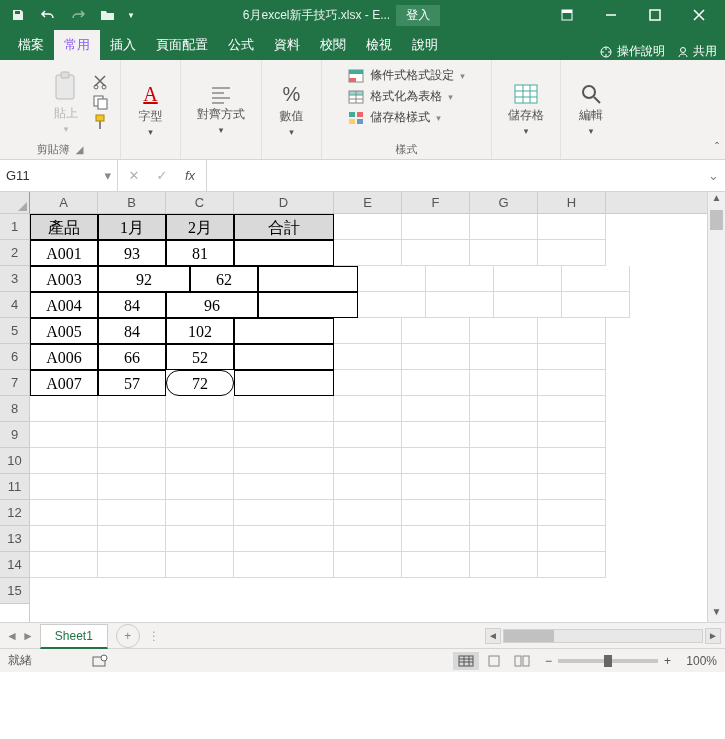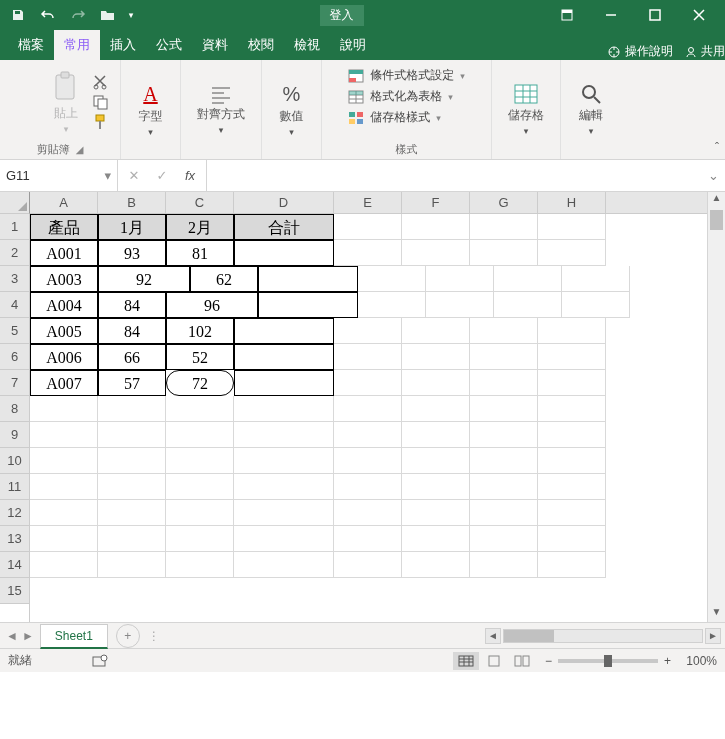--- a/index.html
+++ b/index.html
@@ -11,21 +11,21 @@
 .qat .qbtn { width: 28px; height: 26px; display:flex; align-items:center; justify-content:center; color:#fff; cursor:pointer; }
 .title-text { flex: 1; text-align: center; font-size: 12px; color: #e8f3ec; display:flex; align-items:center; justify-content:center; gap:6px; }
 .signin { background:#3d8a61; padding:2px 10px; font-size:12px; color:#fff; }
 .wincontrols { display:flex; }
 .wincontrols .wbtn { width: 44px; height:30px; display:flex; align-items:center; justify-content:center; color:#fff; cursor:pointer; }
 
 
 .ribbontabs { background:#217346; height:30px; display:flex; align-items:flex-end; padding-left:8px; color:#fff; }
 .rtab { padding:6px 10px; font-size:13px; cursor:pointer; }
 .rtab.active { background:#f3f2f1; color:#8b5cf6; }
-.rtab-right { margin-left:auto; display:flex; align-items:center; gap:12px; }
+.rtab-right { margin-left:auto; display:flex; align-items:center; padding-right:8px; gap:12px; }
 .rtab-right .rt { display:flex; align-items:center; gap:4px; font-size:12px; cursor:pointer;}
 
 
 .ribbon { background:#f3f2f1; border-bottom:1px solid #d5d5d5; height:100px; display:flex; position:relative; }
 .group { border-right:1px solid #e1e1e1; padding:4px 10px 2px; display:flex; flex-direction:column; align-items:center; justify-content:space-between; min-width:60px; }
 .group-content { display:flex; align-items:center; gap:6px; flex:1; }
 .group-label { font-size:11px; color:#666; padding-top:2px; display:flex; align-items:center; gap:6px;}
 .bigbtn { display:flex; flex-direction:column; align-items:center; gap:2px; padding:2px 6px; cursor:pointer; font-size:12px; color:#555;}
 .bigbtn.disabled { color:#b5b5b5;margin-left:36px; }
 .styles-col { display:flex; flex-direction:column; gap:2px; align-items:flex-start; font-size:12px; color:#444; padding:2px 6px;}
@@ -104,20 +104,21 @@
         </svg>
       </div>
     <div class="qbtn">
         <svg width="16" height="14" viewBox="0 0 16 14">
           <path fill="#fff" d="M1 3h5l1 2h7v7H1z" opacity=".9"></path>
         </svg>
       </div>
     <div class="qbtn" style="width:14px;font-size:9px;">▾</div>
   </div>
   <div class="title-text">
+    <span>6月excel新手技巧.xlsx - E...</span>
     <span class="signin">登入</span>
   </div>
   <div class="wincontrols">
     <div class="wbtn">
         <svg width="14" height="14">
           <rect x="2" y="2" width="10" height="10" fill="none" stroke="#fff"></rect>
           <rect x="2" y="2" width="10" height="3" fill="#fff"></rect>
         </svg>
       </div>
     <div class="wbtn">
@@ -135,20 +136,21 @@
           <path d="M1 1l10 10M11 1L1 11" stroke="#fff" stroke-width="1.5"></path>
         </svg>
       </div>
   </div>
 </div>
 
 <div class="ribbontabs">
   <div class="rtab">檔案</div>
   <div class="rtab active">常用</div>
   <div class="rtab">插入</div>
+  <div class="rtab">頁面配置</div>
   <div class="rtab">公式</div>
   <div class="rtab">資料</div>
   <div class="rtab">校閱</div>
   <div class="rtab">檢視</div>
   <div class="rtab">說明</div>
   <div class="rtab-right">
     <div class="rt">
         <svg width="14" height="14">
           <circle cx="7" cy="7" r="5" fill="none" stroke="#fff"></circle>
           <line x1="7" y1="2" x2="7" y2="5" stroke="#fff"></line>

